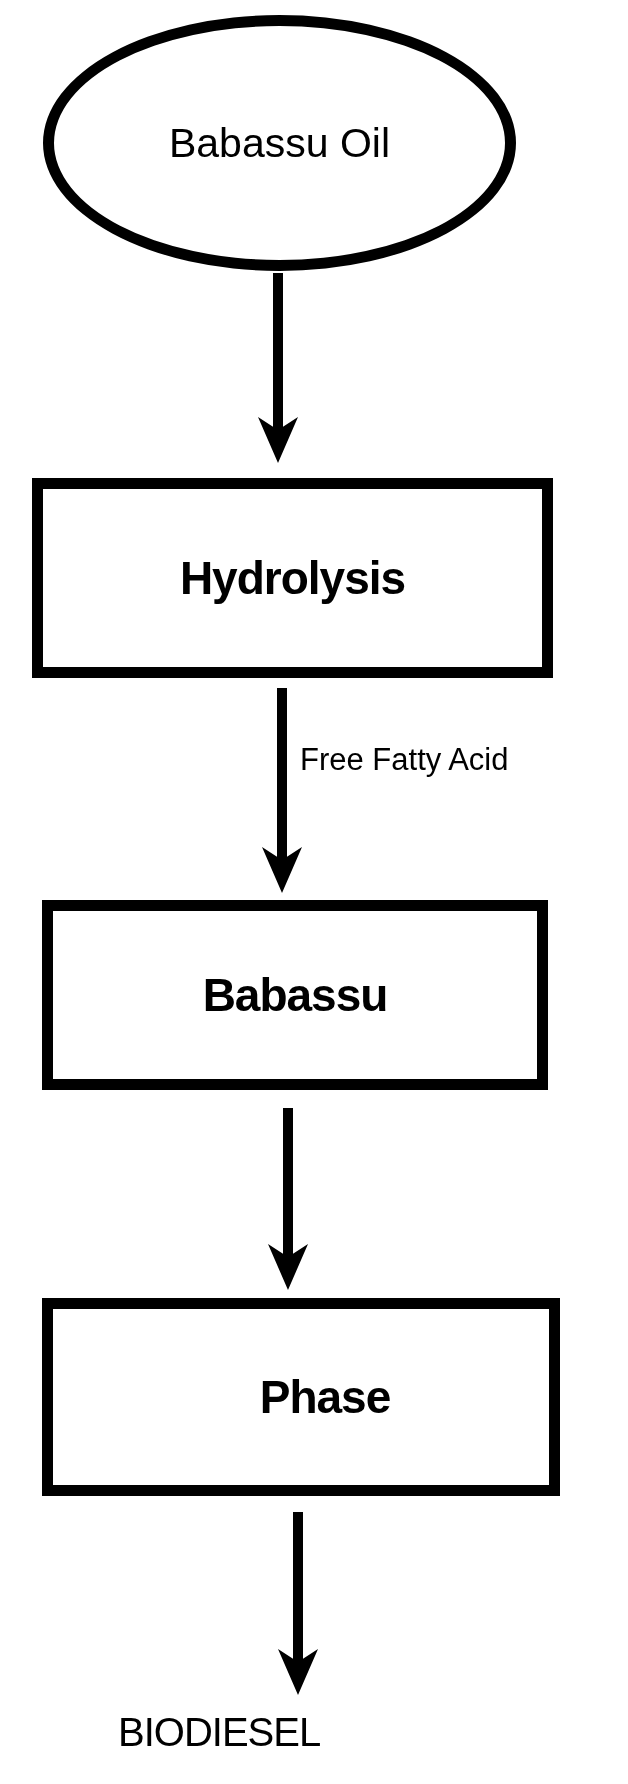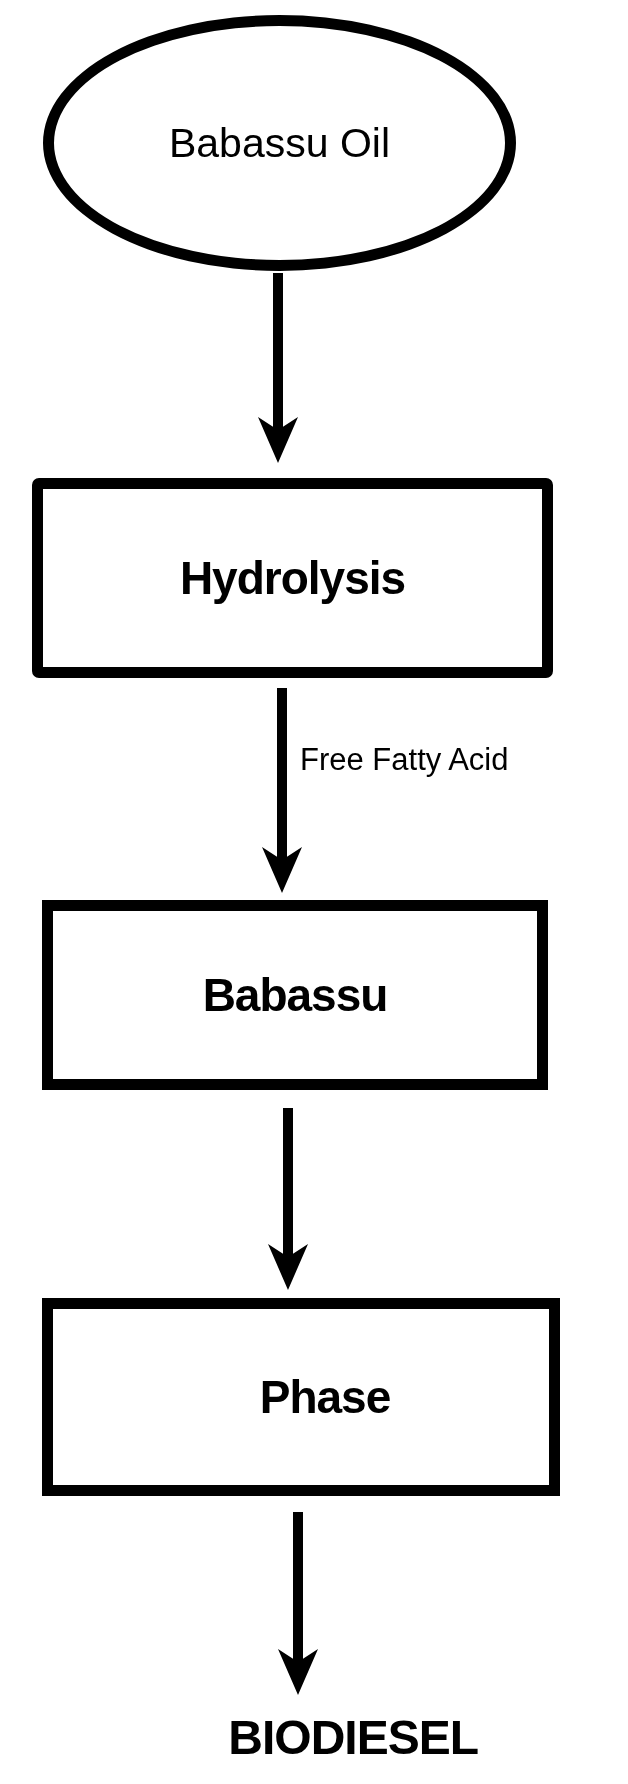--- a/index.html
+++ b/index.html
@@ -39,43 +39,43 @@
   }
   .ellipse-text span{display:block;}
   .box{
     border:11px solid var(--stroke);
     font-weight:700;
     font-size:46px;
     line-height:56px;
     letter-spacing:-1px;
   }
   .box span{display:block;}
-  .box-hydrolysis{ left:32px;  top:478px;  width:521px; height:200px;border-radius:7px; }
+  .box-hydrolysis{ left:32px;  top:478px;  width:521px; height:200px; }
   .box-esterification{ left:42px; top:900px;  width:506px; height:190px; }
   .box-phase{ left:42px; top:1298px; width:518px; height:198px;padding-left:48px; }
   .arrow{
     position:absolute;
     display:block;
   }
   .arrow rect, .arrow polygon{ fill:var(--stroke); }
   .arrow-label{
     position:absolute;
     left:300px; top:735px;
     font-size:31px;
     line-height:50px;
     white-space:nowrap;
     font-weight:400;
   }
   .output-label{
     position:absolute;
     left:118px; top:1710px;
     width:360px;
-    text-align:right;
-    font-size:48px;
-    font-weight:700;
+    text-align:left;
+    font-size:40px;
+    font-weight:400;
     letter-spacing:-1px;
     white-space:nowrap;
   }
 </style>
 </head>
 <body>
 
 <div class="canvas">
 
   <div class="node ellipse">

